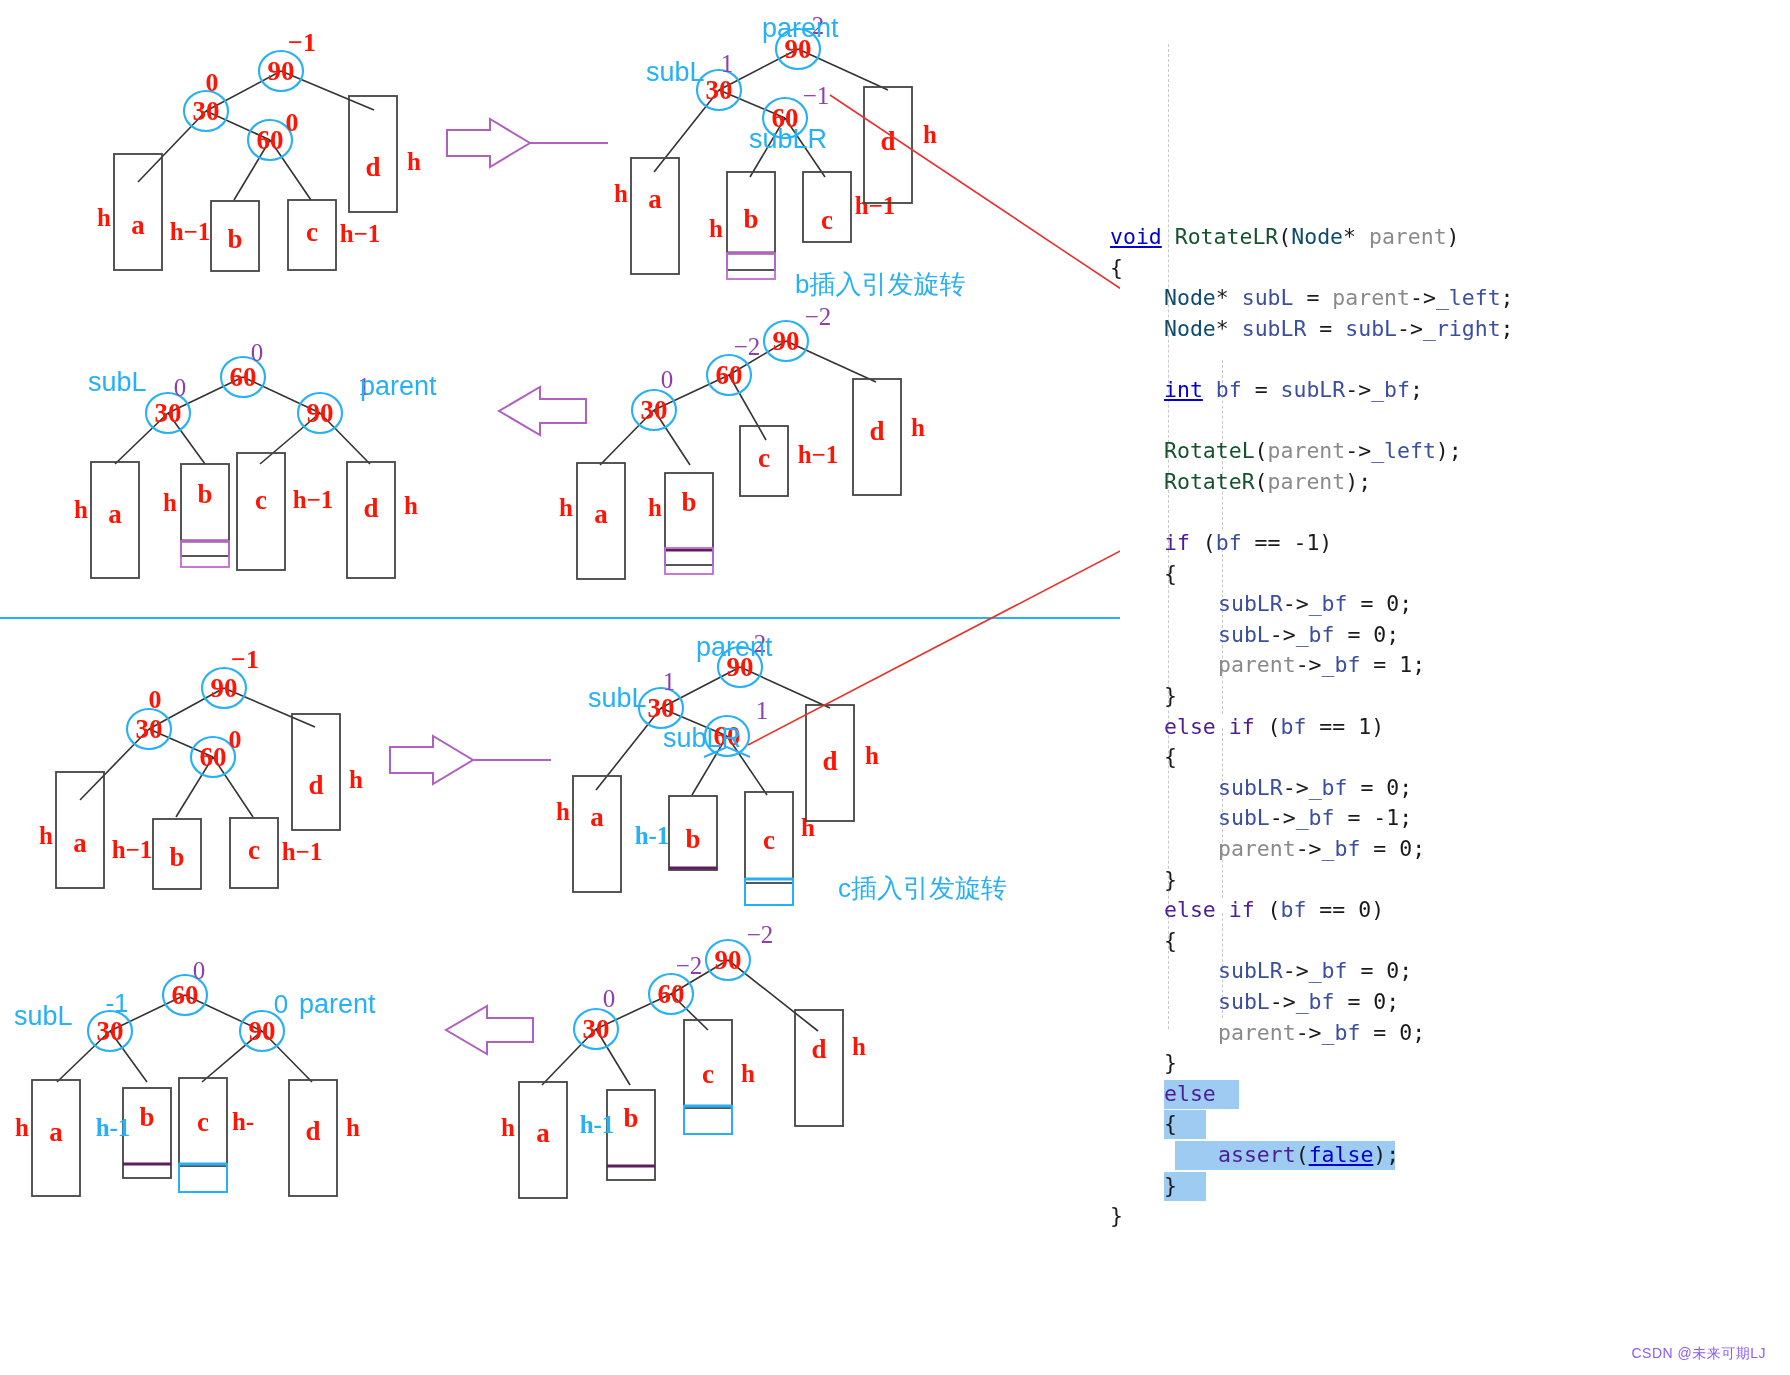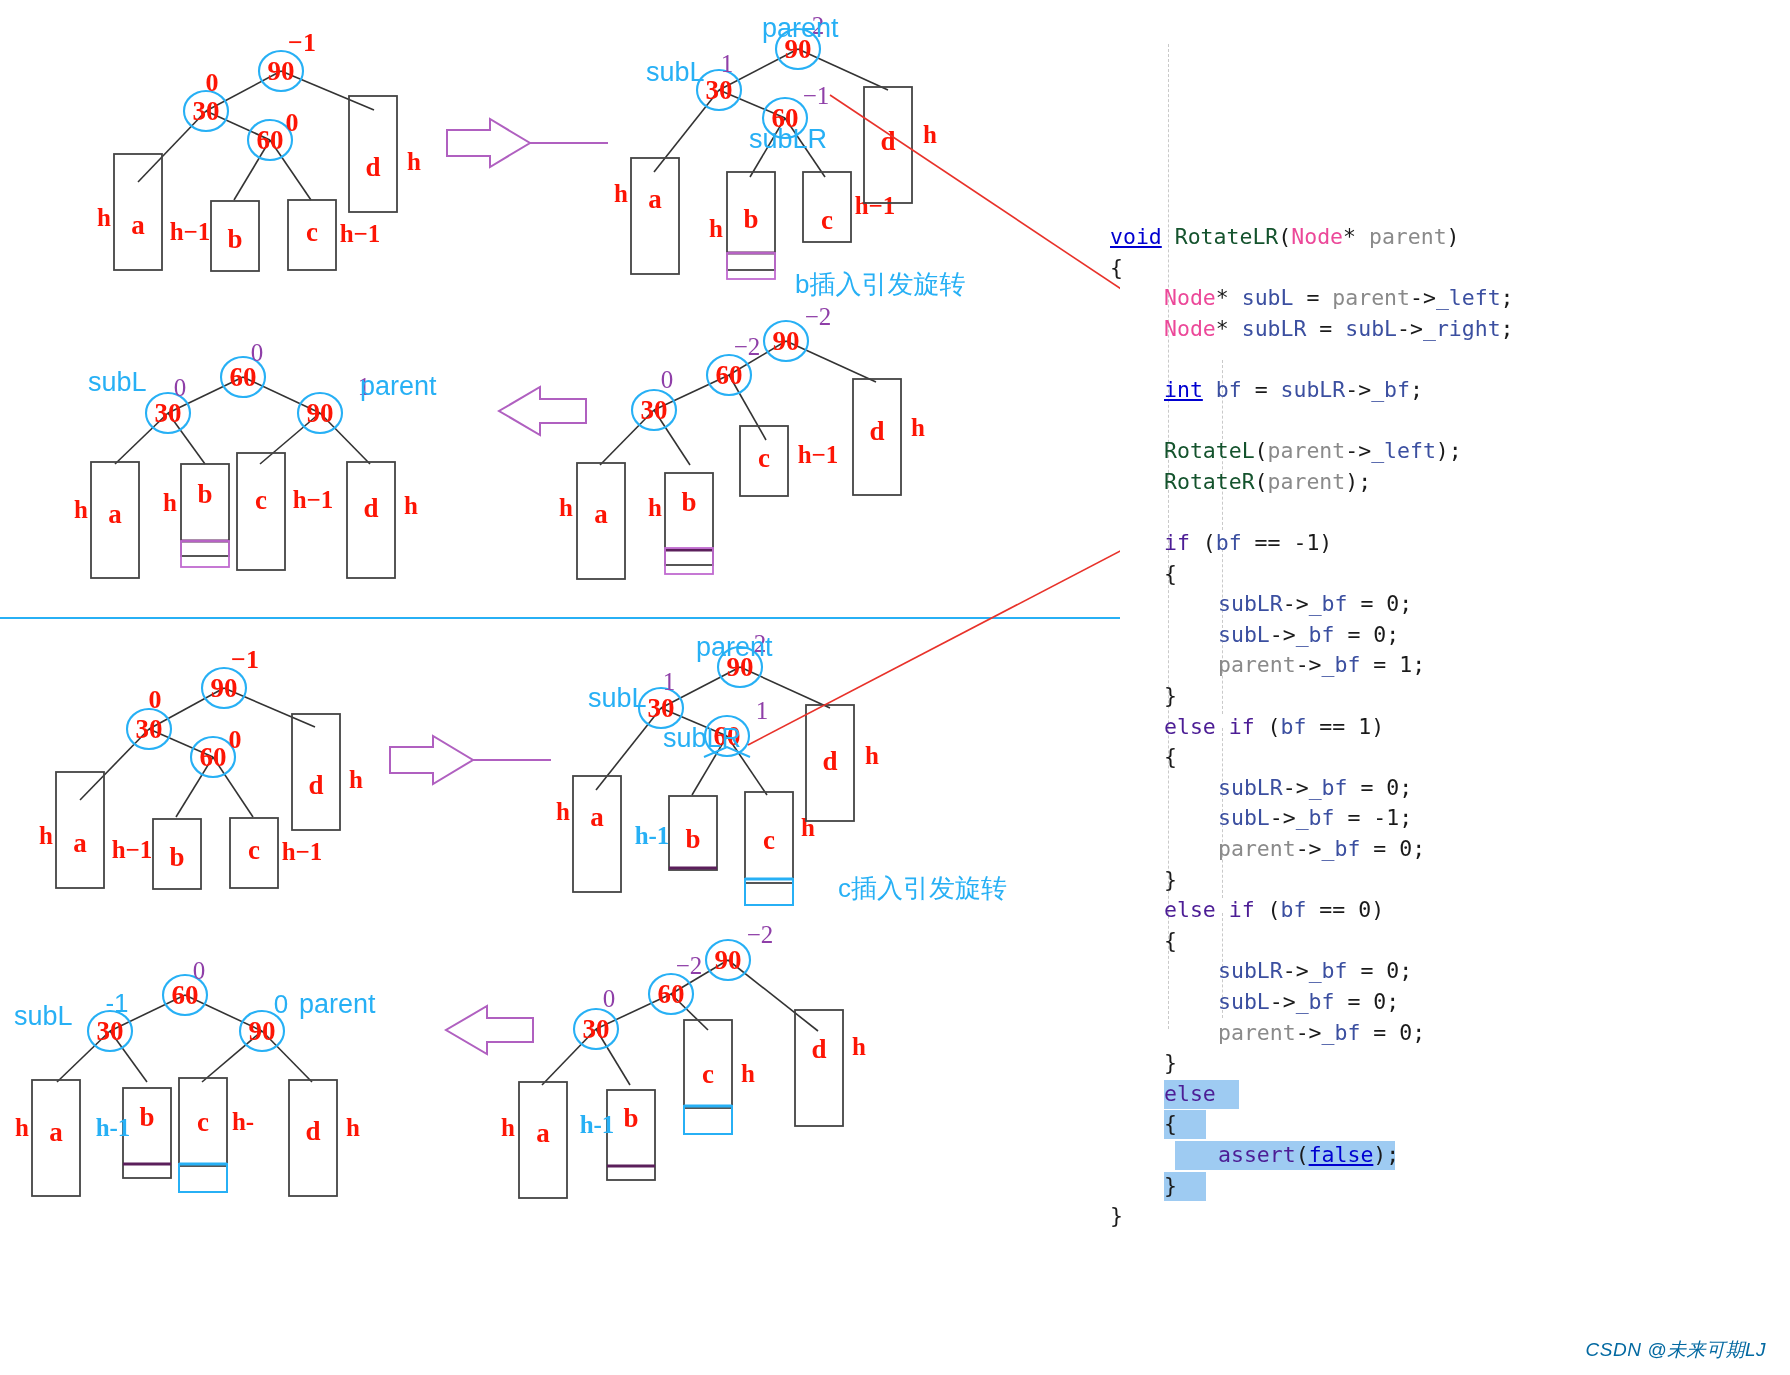--- a/index.html
+++ b/index.html
@@ -13,33 +13,33 @@
   
   .code{
     position:absolute;left:1110px;top:8px;width:680px;
     font-family:"DejaVu Sans Mono","Liberation Mono",monospace;
     font-size:21.5px;line-height:30.6px;white-space:pre;
     color:#2b2b2b;
   }
   .code .ln{height:30.6px;position:relative;}
   .kw    {color:#4c1d95;}
   .kw2   {color:#0000d0;text-decoration:underline;}
-  .typ   {color:#ec4899;}
+  .typ   {color:#0c4a6e;}
   .fn    {color:#14532d;}
   .var   {color:#3b4fa0;}
   .par   {color:#8a8a8a;}
   .pun   {color:#1a1a1a;}
   .num   {color:#1a1a1a;}
   .sel   {background:#9ecbf2;}
 
   .guide{position:absolute;top:0;width:0;border-left:1px dashed #c9c9c9;}
 
   .watermark{
-    position:absolute;right:24px;bottom:12px;color:#0369a1;font-size:19px;
-    font-family:"Liberation Sans",sans-serif;letter-spacing:.5px;font-style:italic;
+    position:absolute;right:24px;bottom:12px;color:#8b5cf6;font-size:14px;
+    font-family:"Liberation Sans",sans-serif;letter-spacing:.5px;
   }
 </style>
 </head>
 <body>
 
 <div class="stage">
 
   <svg class="diagram" viewBox="0 0 1120 1375">
     <defs>
       <style>

